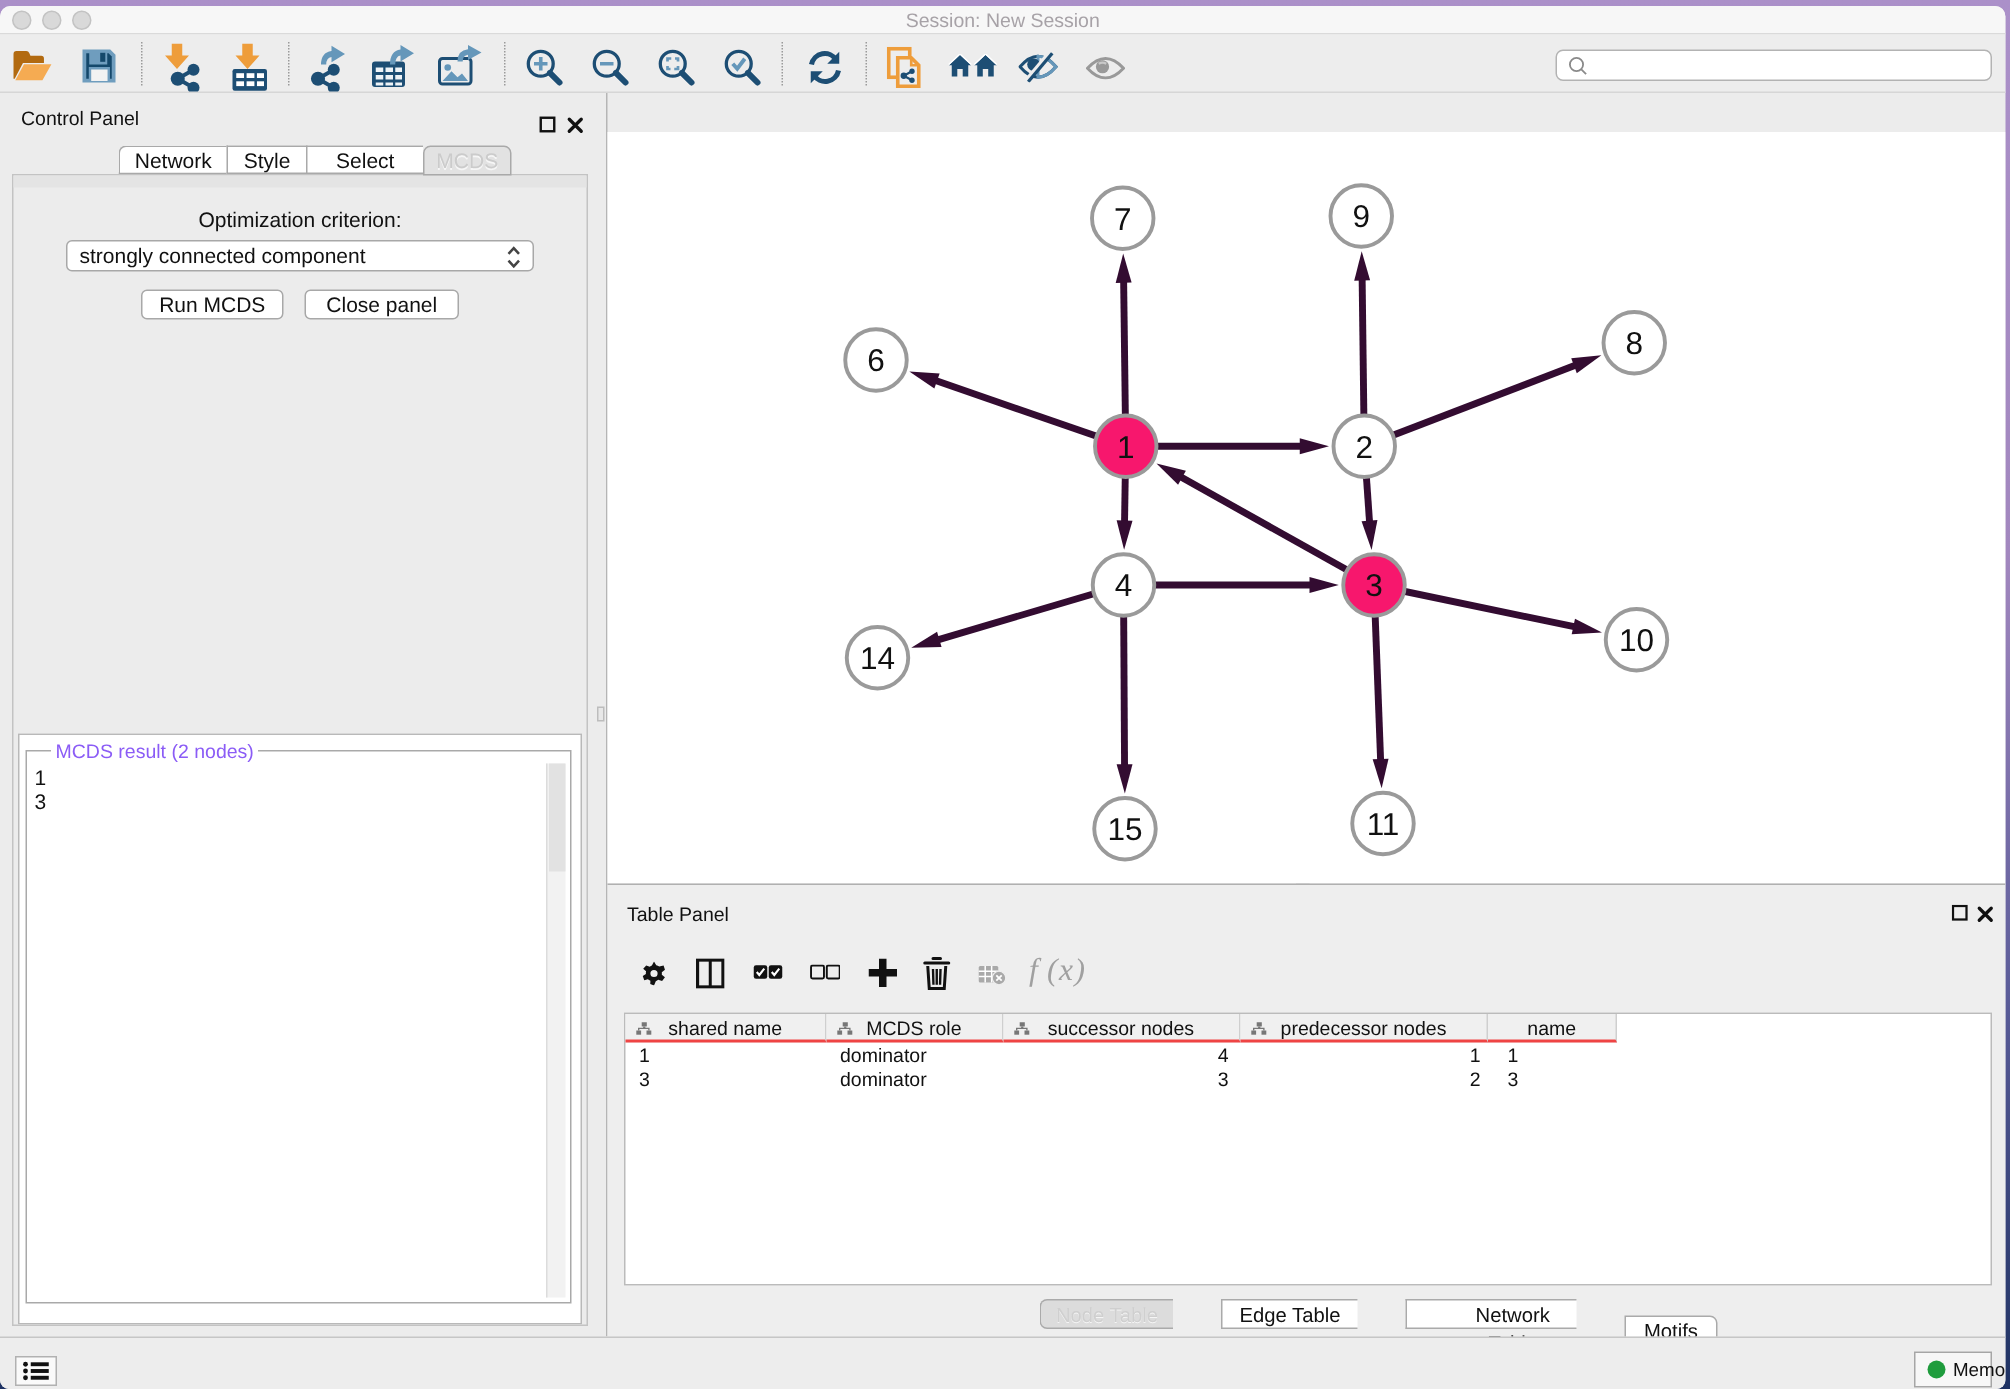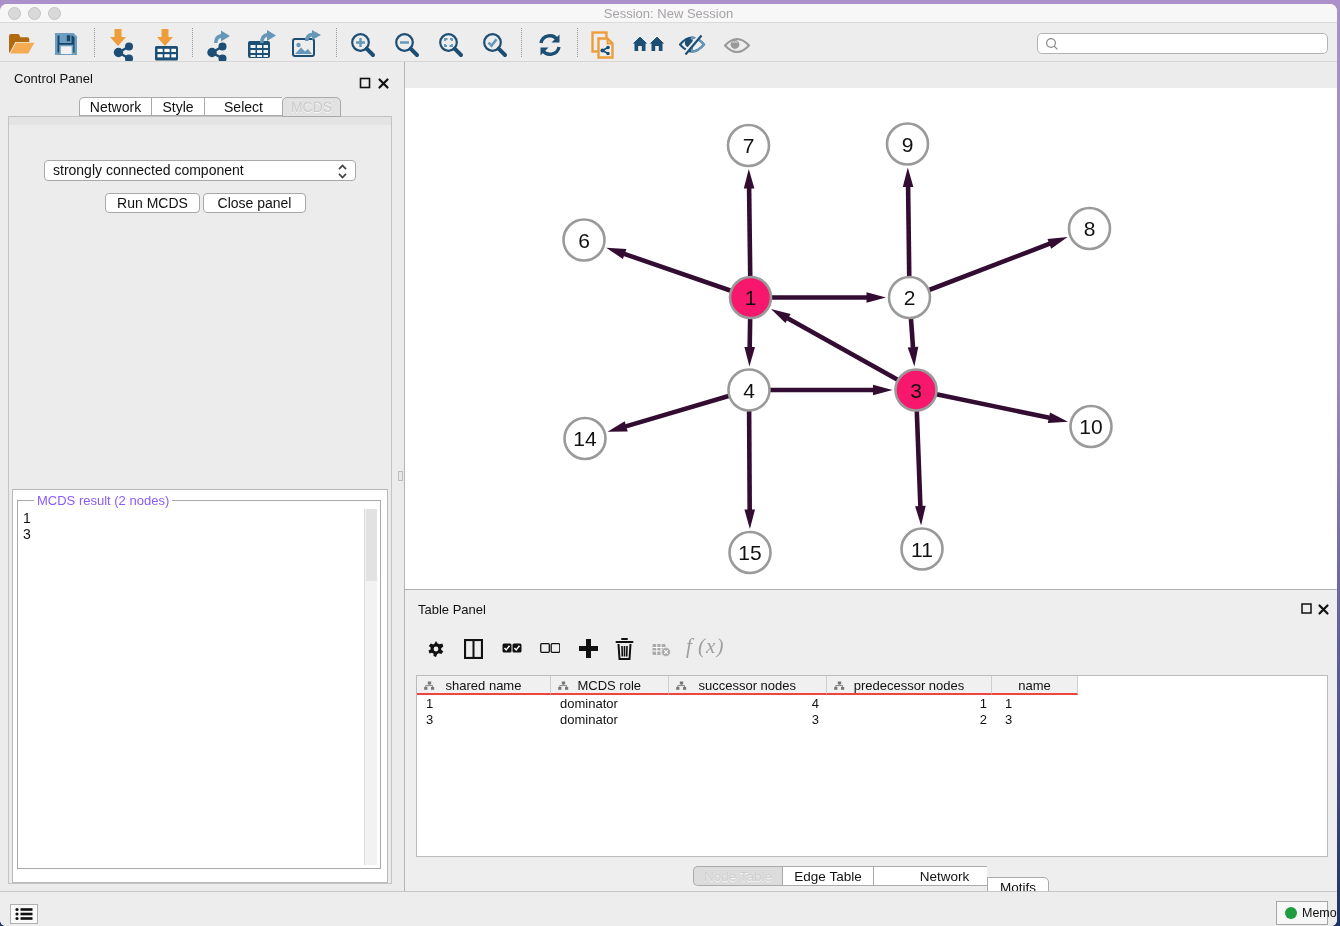--- a/index.html
+++ b/index.html
@@ -34,21 +34,21 @@
 .nettitle{position:absolute;top:4px;left:0;width:100%;text-align:center;font-size:13px;font-weight:bold;color:#1a1a1a;}
 .mac{position:absolute;top:5px;width:12px;height:12px;border-radius:50%;}
 .mac svg{position:absolute;left:0;top:0;}
 .canvas{position:absolute;left:405px;top:84px;width:932px;height:501px;background:#fff;}
 
 .tp{position:absolute;left:405px;top:585px;width:932px;height:302px;background:#eeeeee;border-top:1px solid #b0b0b0;}
 .tphead{position:absolute;left:13px;top:12px;font-size:13px;color:#111;}
 .tptable{position:absolute;left:11px;top:85px;width:912px;height:182px;background:#fff;border:1px solid #bbb;}
 .th{position:absolute;top:0;height:19px;background:#f0f0f0;border-right:1px solid #cfcfcf;border-bottom:2px solid #ef4444;font-size:13px;color:#111;text-align:center;line-height:19px;}
 .cell{position:absolute;font-size:13px;color:#111;height:16px;line-height:16px;}
-.btabs{position:absolute;left:288px;top:276px;height:20px;display:flex;}
+.btabs{position:absolute;left:288px;top:276px;height:20px;display:flex;gap:32px;}
 .btab{height:20px;line-height:19px;font-size:13.5px;color:#111;background:#fff;border:1px solid #aaa;border-right:none;text-align:center;}
 .btab.first{border-radius:5px 0 0 5px;background:#dcdcdc;color:#cfcfcf;text-shadow:0 1px 0 #f5f5f5;}
 .btab.last{border-right:1px solid #aaa;border-radius:0 5px 5px 0;margin-top:11px;}
 .statusbar{position:absolute;left:0;top:887px;width:100%;height:35px;background:#ededed;border-top:1px solid #c6c6c6;}
 .memory{position:absolute;right:9px;top:9px;width:52px;height:24px;background:#f7f7f7;border:1px solid #a6a6a6;font-size:12.5px;color:#111;line-height:22px;}
 .listbtn{position:absolute;left:10px;top:12px;width:28px;height:20px;background:#fafafa;border:1px solid #b1b1b1;}
 .grip{position:absolute;background:#e8e8e8;border:1px solid #bdbdbd;}
 </style></head>
 <body>
 <div class="win">
@@ -198,27 +198,28 @@
         <path d="M2.5 2.5 L10.5 10.5 M10.5 2.5 L2.5 10.5" stroke="#111" stroke-width="2.2" stroke-linecap="round"></path>
       </svg>
     <div class="tabs">
       <div class="tab first" style="width:72px;">Network</div>
         <div class="tab" style="width:53px;">Style</div>
         <div class="tab" style="width:78px;">Select</div>
         <div class="tab sel" style="width:59px;">MCDS</div>
     </div>
     <div class="cpbox">
         <div style="position:absolute;left:0;top:0;width:100%;height:8px;background:#e4e4e4;"></div>
+      <div class="optlabel">Optimization criterion:</div>
       <div class="select">strongly connected component
         <svg width="11" height="15" style="position:absolute;right:7px;top:3px" viewBox="0 0 11 15">
             <path d="M2 5.2 L5.5 1.4 L9 5.2" fill="none" stroke="#444" stroke-width="1.7"></path>
             <path d="M2 9.8 L5.5 13.6 L9 9.8" fill="none" stroke="#444" stroke-width="1.7"></path>
           </svg>
       </div>
-      <div class="btn" style="left:96px;top:76px;width:95px;">Run MCDS</div>
+      <div class="btn" style="left:85px;top:76px;width:95px;">Run MCDS</div>
       <div class="btn" style="left:194px;top:76px;width:103px;">Close panel</div>
       <div class="resultpanel">
         <div class="fieldset">
           <div class="legend">MCDS result (2 nodes)</div>
           <div style="position:absolute;left:5px;top:9px;font-size:14px;line-height:16px;color:#111;">1<br>3</div>
           <div class="scroll">
               <div class="scrollthumb"></div>
             </div>
         </div>
       </div>

